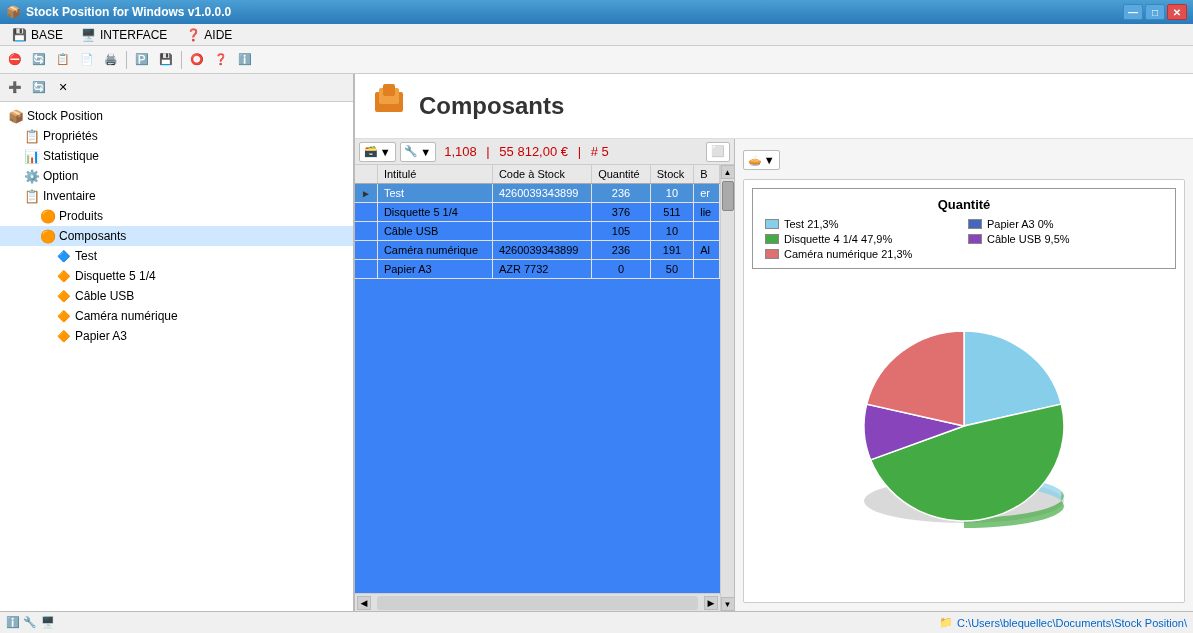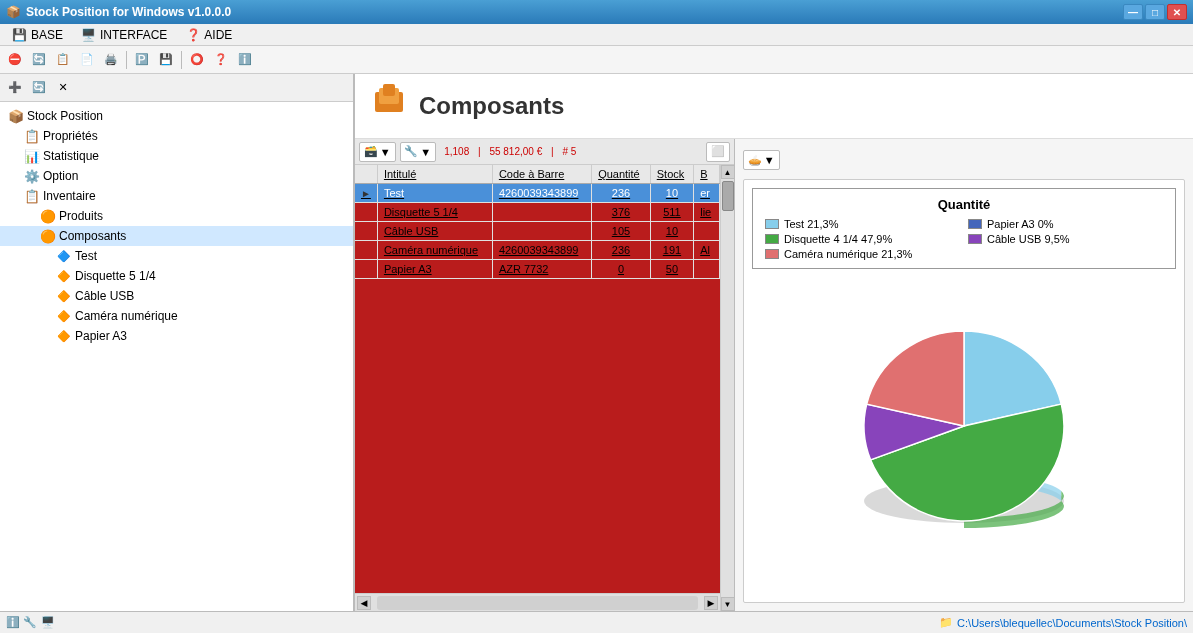--- a/index.html
+++ b/index.html
@@ -80,24 +80,24 @@
     #table-section { width: 380px; display: flex; flex-direction: column; border-right: 1px solid #bbb; }
     #table-toolbar {
       height: 26px; background: #e8e8e8; border-bottom: 1px solid #ccc;
       display: flex; align-items: center; padding: 0 4px; gap: 4px;
     }
     .table-tool-btn {
       display: flex; align-items: center; justify-content: center; padding: 1px 4px;
       cursor: pointer; border: 1px solid #bbb; background: white; border-radius: 2px;
       font-size: 11px; height: 20px; gap: 2px;
     }
-    #table-stats { color: #c00; font-size: 10px; margin-left: 4px; }
+    #table-stats { color: #c00; font-size: 13px; margin-left: 4px; }
     #table-stats span { margin-right: 6px; }
 
-    #data-table { flex: 1; overflow: auto; background: #b91c1c; text-decoration: underline; }
+    #data-table { flex: 1; overflow: auto; background: #3b82f6; }
     table { width: 100%; border-collapse: collapse; font-size: 11px; }
     table thead tr { background: #e8e8e8; }
     table thead th {
       padding: 3px 6px; text-align: left; border-right: 1px solid #ccc;
       border-bottom: 1px solid #aaa; font-weight: normal; white-space: nowrap;
     }
     table tbody tr { border-bottom: 1px solid #e0e0e0; }
     table tbody tr.selected { background: #4a90d9; color: white; }
     table tbody td { padding: 3px 6px; border-right: 1px solid #e0e0e0; white-space: nowrap; }
     td.num { text-align: center; }
@@ -318,21 +318,21 @@
 
         <div class="table-content-wrapper">
           <div class="table-main">
 
             <div id="data-table">
               <table>
                 <thead>
                   <tr>
                     <th style="width:14px;"></th>
                     <th>Intitulé</th>
-                    <th>Code à Barre</th>
+                    <th>Code à Stock</th>
                     <th>Quantité</th>
                     <th>Stock</th>
                     <th>B</th>
                   </tr>
                 </thead>
                 <tbody>
                   <tr class="selected">
                     <td class="row-arrow">►</td>
                     <td>Test</td>
                     <td>4260039343899</td>

